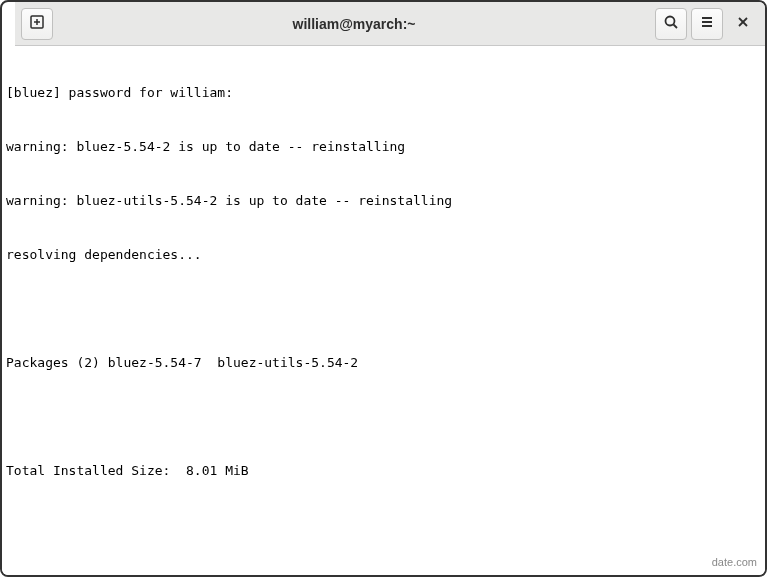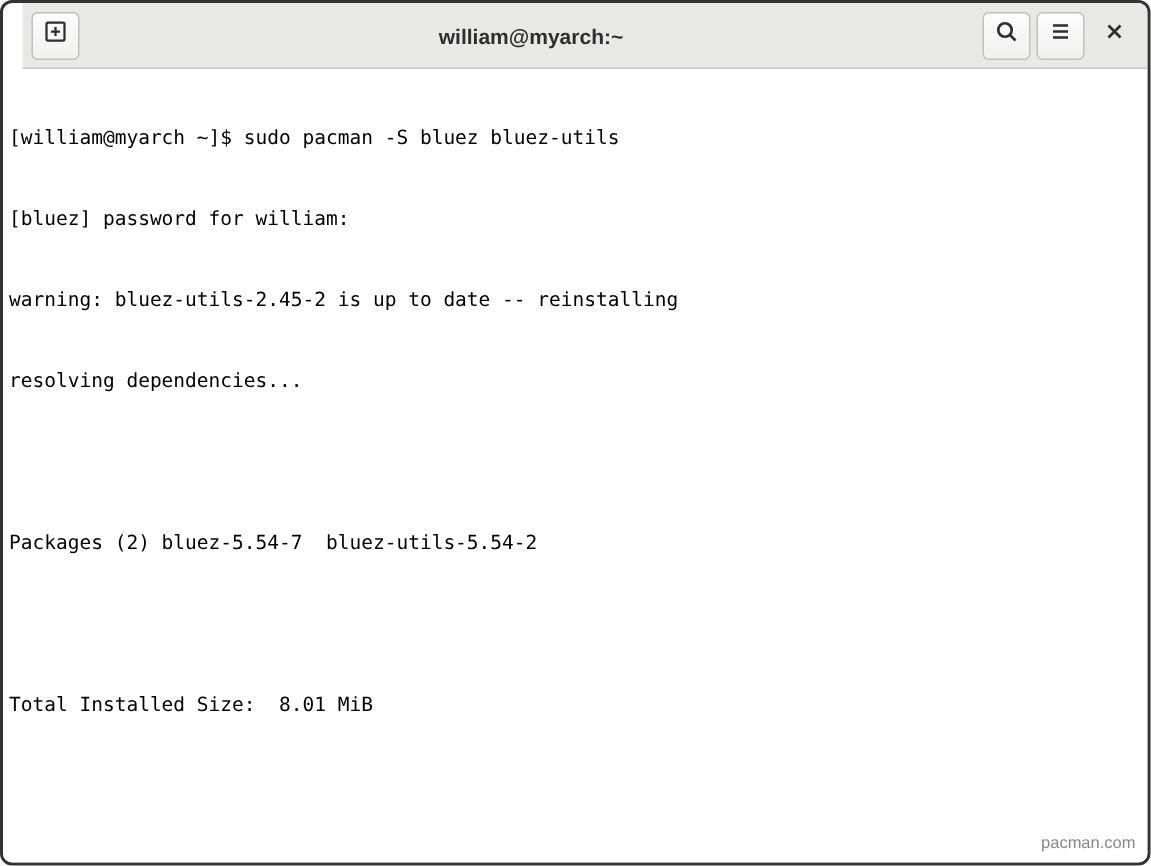--- a/index.html
+++ b/index.html
@@ -133,25 +133,25 @@
         <svg viewBox="0 0 16 16" fill="none" stroke="currentColor" stroke-width="1.8">
           <line x1="4" y1="4" x2="12" y2="12"></line>
           <line x1="12" y1="4" x2="4" y2="12"></line>
         </svg>
       </span>
     </div>
   </div>
 </div>
 
 <div class="terminal">
-  <div class="term-line">[william@myarch ~]$ sudo pacman -S bluez bluez-utils</div>
   <div class="term-line">[bluez] password for william:</div>
-  <div class="term-line">warning: bluez-utils-2.45-2 is up to date -- reinstalling</div>
+  <div class="term-line">warning: bluez-5.54-2 is up to date -- reinstalling</div>
+  <div class="term-line">warning: bluez-utils-5.54-2 is up to date -- reinstalling</div>
   <div class="term-line">resolving dependencies...</div>
   <div class="term-line"></div>
   <div class="term-line">Packages (2) bluez-5.54-7  bluez-utils-5.54-2</div>
   <div class="term-line"></div>
   <div class="term-line">Total Installed Size:  8.01 MiB</div>
   
   
   
-  <div class="watermark">pacman.com</div>
+  <div class="watermark">date.com</div>
 </div>
 
 </body></html>

